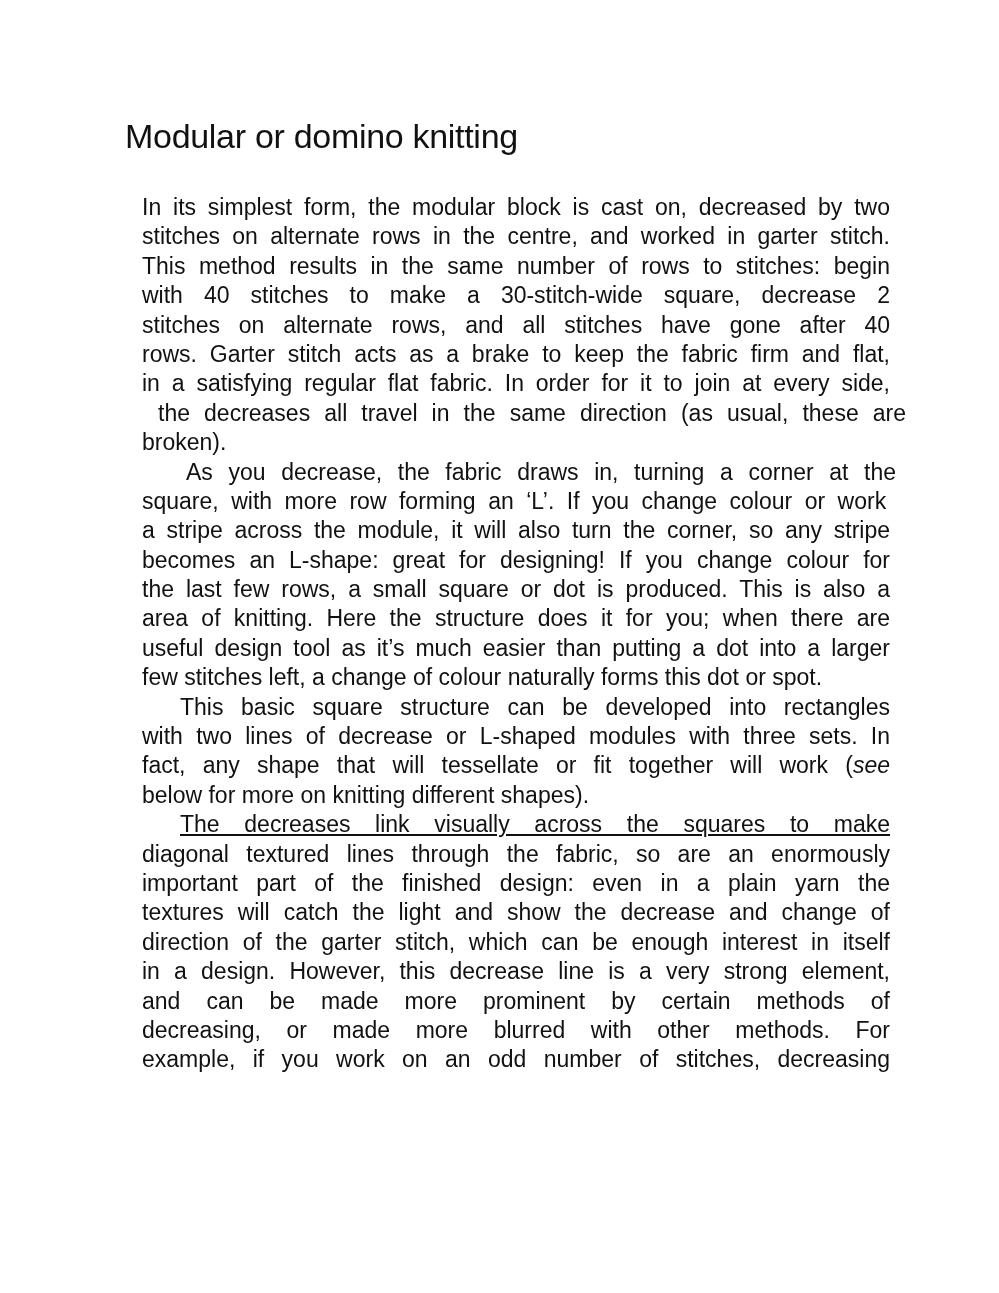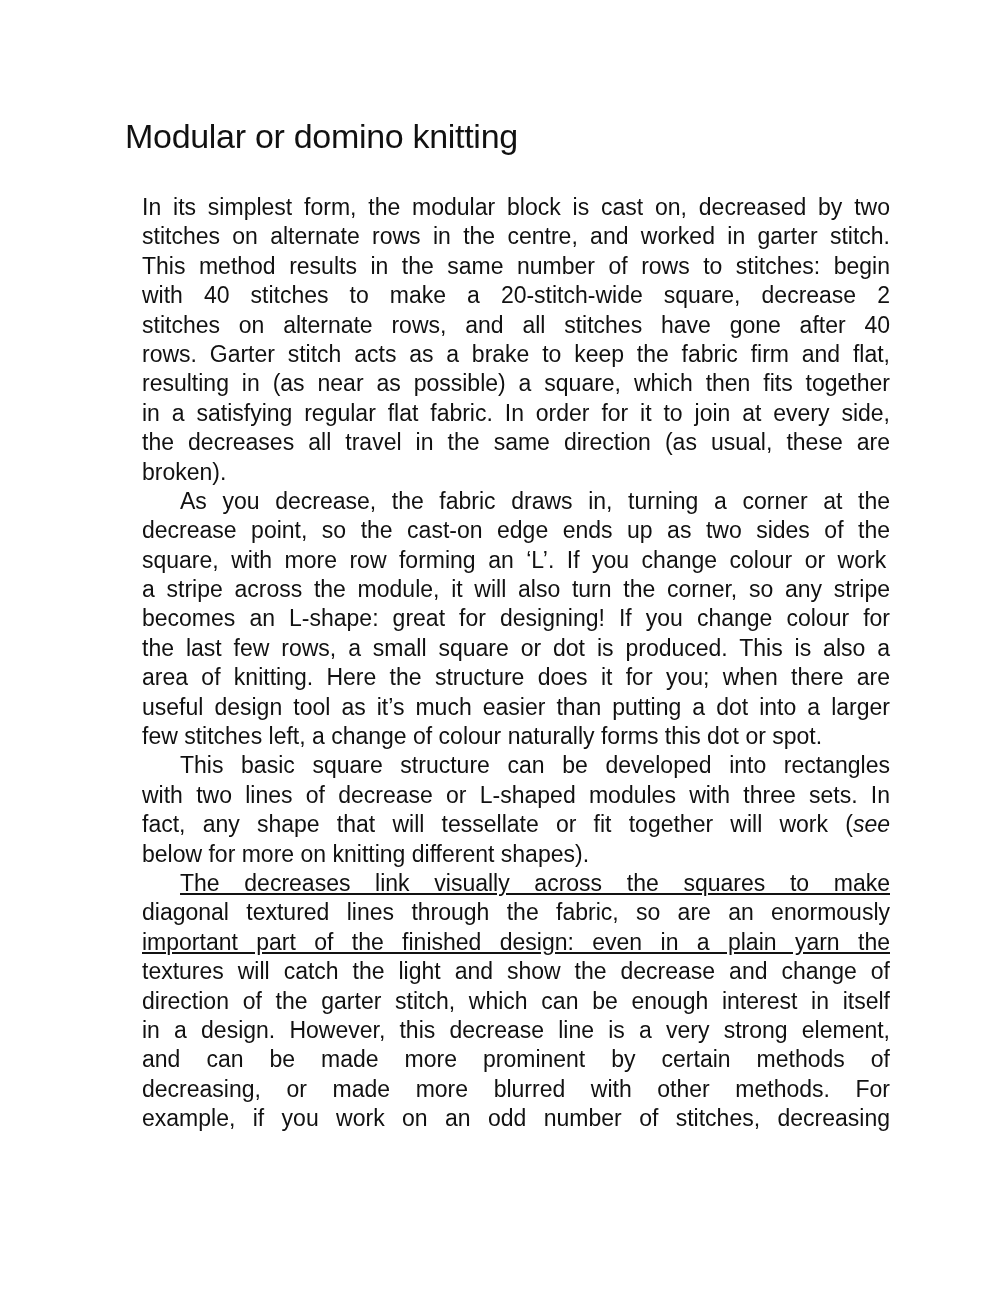--- a/index.html
+++ b/index.html
@@ -32,52 +32,50 @@
 
 <div class="page">
   <h1 class="title">Modular or domino knitting</h1>
 
   <div class="body">
 
     <div>
       <span class="line"><span class="fit" style="word-spacing: 5.44792px;">In its simplest form, the modular block is cast on, decreased by two</span></span>
       <span class="line"><span class="fit" style="word-spacing: 5.9375px;">stitches on alternate rows in the centre, and worked in garter stitch.</span></span>
       <span class="line"><span class="fit" style="word-spacing: 7.10227px;">This method results in the same number of rows to stitches: begin</span></span>
-      <span class="line"><span class="fit" style="word-spacing: 14.6441px;">with 40 stitches to make a 20-stitch-wide square, decrease 2</span></span>
+      <span class="line"><span class="fit" style="word-spacing: 14.6441px;">with 40 stitches to make a 30-stitch-wide square, decrease 2</span></span>
       <span class="line"><span class="fit" style="word-spacing: 12.4078px;">stitches on alternate rows, and all stitches have gone after 40</span></span>
       <span class="line"><span class="fit" style="word-spacing: 6.40505px;">rows. Garter stitch acts as a brake to keep the fabric firm and flat,</span></span>
-      <span class="line"><span class="fit" style="word-spacing: 6.51705px;">resulting in (as near as possible) a square, which then fits together</span></span>
       <span class="line"><span class="fit" style="word-spacing: 5.48884px;">in a satisfying regular flat fabric. In order for it to join at every side,</span></span>
-      <span class="line"><span class="fit" style="word-spacing: 7.67898px;">the decreases all travel in the same direction (as usual, these are</span></span>
+      <span class="line"><span class="fit" style="word-spacing: 7.67898px; margin-left: 16px;">the decreases all travel in the same direction (as usual, these are</span></span>
       <span class="line last"><span class="fit">broken).</span></span>
     </div>
 
     <div>
-      <span class="line indent"><span class="fit" style="word-spacing: 9.22301px;">As you decrease, the fabric draws in, turning a corner at the</span></span>
-      <span class="line"><span class="fit" style="word-spacing: 8.09896px;">decrease point, so the cast-on edge ends up as two sides of the</span></span>
+      <span class="line indent"><span class="fit" style="word-spacing: 9.22301px; margin-left: 6px;">As you decrease, the fabric draws in, turning a corner at the</span></span>
       <span class="line"><span class="fit" style="word-spacing: 6.08333px;">square, with more row forming an ‘L’. If you change colour or work</span></span>
       <span class="line"><span class="fit" style="word-spacing: 5.32091px;">a stripe across the module, it will also turn the corner, so any stripe</span></span>
       <span class="line"><span class="fit" style="word-spacing: 7.675px;">becomes an L-shape: great for designing! If you change colour for</span></span>
       <span class="line"><span class="fit" style="word-spacing: 5.52009px;">the last few rows, a small square or dot is produced. This is also a</span></span>
       <span class="line"><span class="fit" style="word-spacing: 6.93229px;">area of knitting. Here the structure does it for you; when there are</span></span>
       <span class="line"><span class="fit" style="word-spacing: 4.65745px;">useful design tool as it’s much easier than putting a dot into a larger</span></span>
       <span class="line last"><span class="fit">few stitches left, a change of colour naturally forms this dot or spot.</span></span>
     </div>
 
     <div>
       <span class="line indent"><span class="fit" style="word-spacing: 11.2383px;">This basic square structure can be developed into rectangles</span></span>
       <span class="line"><span class="fit" style="word-spacing: 6.86648px;">with two lines of decrease or L-shaped modules with three sets. In</span></span>
       <span class="line"><span class="fit" style="word-spacing: 10.821px;"><span>fact, any shape that will tessellate or fit together will work (</span><em>see</em></span></span>
       <span class="line last"><span class="fit">below for more on knitting different shapes).</span></span>
     </div>
 
     <div>
       <span class="line indent"><span class="fit" style="word-spacing: 18.2793px; text-decoration: underline;">The decreases link visually across the squares to make</span></span>
       <span class="line"><span class="fit" style="word-spacing: 10.9427px;">diagonal textured lines through the fabric, so are an enormously</span></span>
-      <span class="line"><span class="fit" style="word-spacing: 11.9744px; text-decoration: underline;">important part of the finished design: even in a plain yarn the</span></span>
+      <span class="line"><span class="fit" style="word-spacing: 11.9744px;">important part of the finished design: even in a plain yarn the</span></span>
       <span class="line"><span class="fit" style="word-spacing: 7.55824px;">textures will catch the light and show the decrease and change of</span></span>
       <span class="line"><span class="fit" style="word-spacing: 7.32955px;">direction of the garter stitch, which can be enough interest in itself</span></span>
       <span class="line"><span class="fit" style="word-spacing: 7.79688px;">in a design. However, this decrease line is a very strong element,</span></span>
       <span class="line"><span class="fit" style="word-spacing: 19.6111px;">and can be made more prominent by certain methods of</span></span>
       <span class="line"><span class="fit" style="word-spacing: 19.1934px;">decreasing, or made more blurred with other methods. For</span></span>
       <span class="line"><span class="fit" style="word-spacing: 11.0031px;">example, if you work on an odd number of stitches, decreasing</span></span>
     </div>
   </div>
 </div>
 

